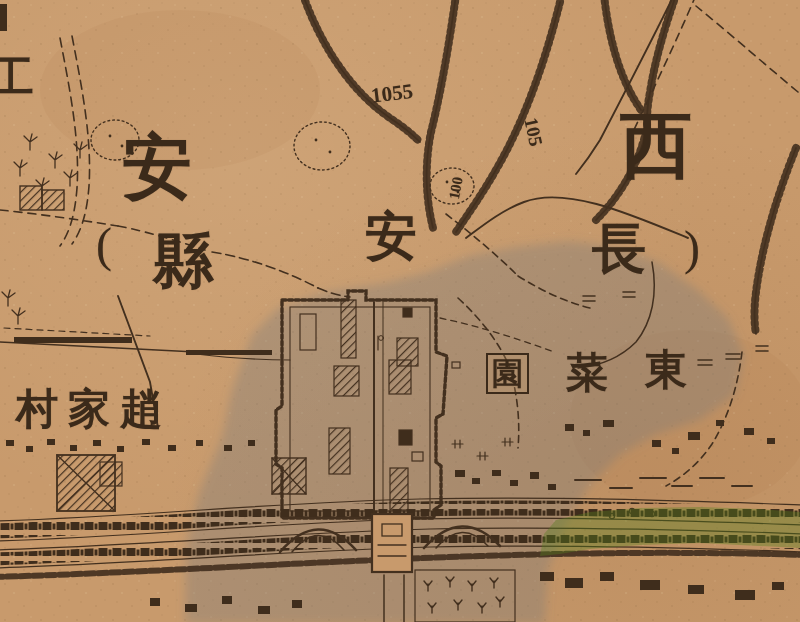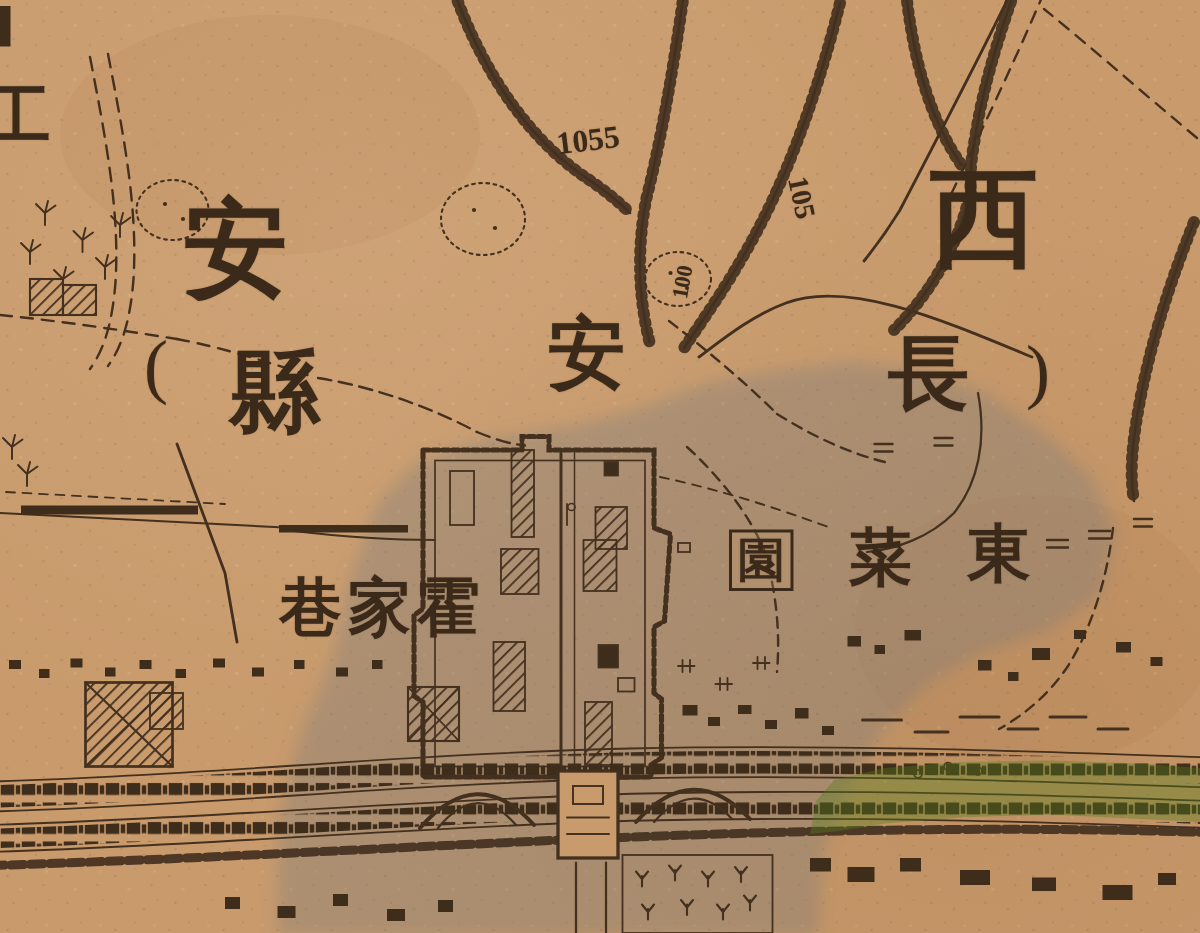--- a/index.html
+++ b/index.html
@@ -298,21 +298,21 @@
 </svg>
 
 <div class="lbl an-large">安</div>
 <div class="lbl paren-open">(</div>
 <div class="lbl xian">縣</div>
 <div class="lbl xi">西</div>
 <div class="lbl chang">長</div>
 <div class="lbl paren-close">)</div>
 <div class="lbl an-small">安</div>
 
-<div class="lbl huojiaxiang">巷家霍</div>
+<div class="lbl zhaojiacun">村家趙</div>
 <div class="lbl dong">東</div>
 <div class="lbl cai">菜</div>
 <div class="lbl yuan">園</div>
 <div class="lbl edge-gong">工</div>
 
 <div class="lbl c1055">1055</div>
 <div class="lbl c105">105</div>
 <div class="lbl c100">100</div>
 
 </div>

